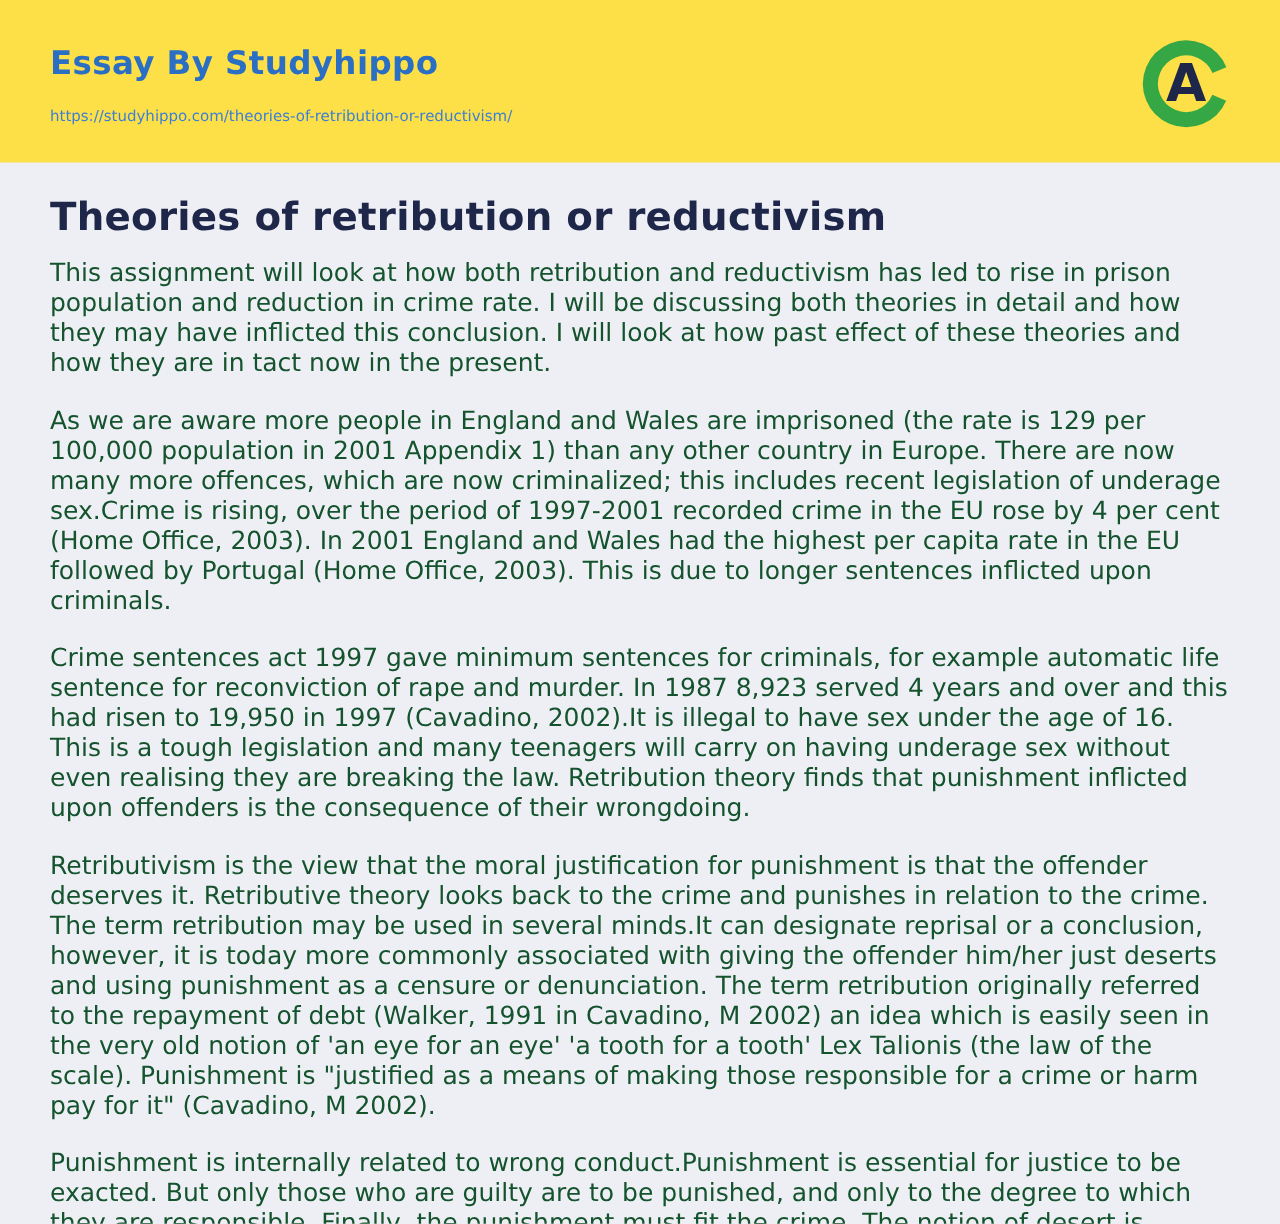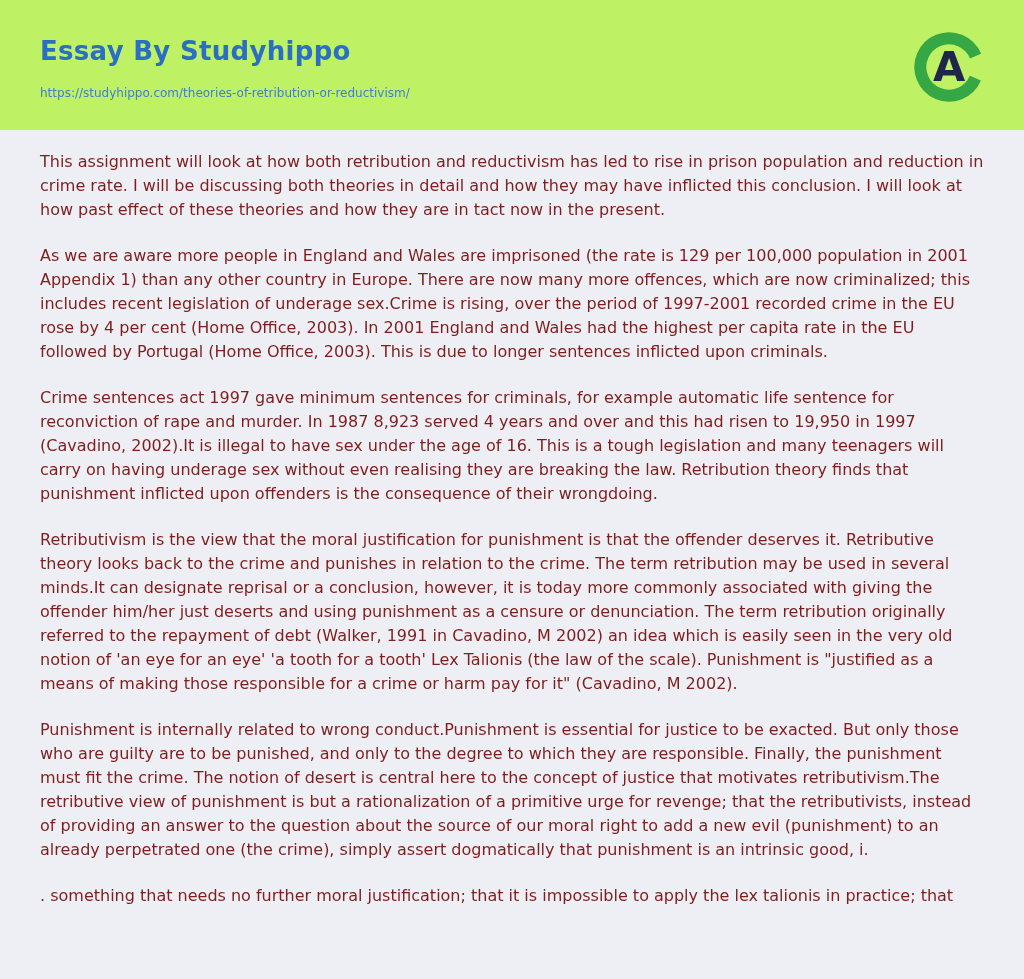--- a/index.html
+++ b/index.html
@@ -4,21 +4,21 @@
 <style>
   * { margin: 0; padding: 0; box-sizing: border-box; }
   html, body {
     width: 1024px;
     height: 979px;
     overflow: hidden;
     font-family: "DejaVu Sans", "Liberation Sans", sans-serif;
     background: #edeff4;
   }
   .header {
-    background: #bef264;
+    background: #fde047;
     padding: 30px 38px 26px 40px;
     display: flex;
     justify-content: space-between;
     align-items: flex-start;
   }
   .brand {
     color: #2a6fc4;
     font-size: 26px;
     font-weight: 700;
     letter-spacing: 0.3px;
@@ -38,22 +38,22 @@
     padding: 20px 40px 0 40px;
   }
   h1 {
     color: #1e2749;
     font-size: 31px;
     font-weight: 800;
     letter-spacing: 0.2px;
     margin: 6px 0 14px 0;
   }
   p.essay-par {
-    color: #7f1d1d;
-    font-size: 16px;
+    color: #14532d;
+    font-size: 20px;
     line-height: 24px;
     margin-bottom: 22px;
   }
 </style>
 </head>
 <body>
 
 <header class="header">
   <div class="header-text">
     <div class="brand">Essay By Studyhippo</div>
@@ -61,19 +61,20 @@
   </div>
   <div class="logo">
     <svg viewBox="0 0 80 80" width="74" height="74" aria-hidden="true">
       <circle cx="40" cy="40" r="31" fill="none" stroke="#35a845" stroke-width="13" stroke-dasharray="170 24.8" transform="rotate(23 40 40)"></circle>
       <text x="40" y="55" text-anchor="middle" font-size="45" font-weight="bold" fill="#1e2749" font-family="DejaVu Sans, sans-serif">A</text>
     </svg>
   </div>
 </header>
 
 <main class="content">
+  <h1>Theories of retribution or reductivism</h1>
   <p class="essay-par">This assignment will look at how both retribution and reductivism has led to rise in prison population and reduction in crime rate. I will be discussing both theories in detail and how they may have inflicted this conclusion. I will look at how past effect of these theories and how they are in tact now in the present.</p>
   <p class="essay-par">As we are aware more people in England and Wales are imprisoned (the rate is 129 per 100,000 population in 2001 Appendix 1) than any other country in Europe. There are now many more offences, which are now criminalized; this includes recent legislation of underage sex.Crime is rising, over the period of 1997-2001 recorded crime in the EU rose by 4 per cent (Home Office, 2003). In 2001 England and Wales had the highest per capita rate in the EU followed by Portugal (Home Office, 2003). This is due to longer sentences inflicted upon criminals.</p>
   <p class="essay-par">Crime sentences act 1997 gave minimum sentences for criminals, for example automatic life sentence for reconviction of rape and murder. In 1987 8,923 served 4 years and over and this had risen to 19,950 in 1997 (Cavadino, 2002).It is illegal to have sex under the age of 16. This is a tough legislation and many teenagers will carry on having underage sex without even realising they are breaking the law. Retribution theory finds that punishment inflicted upon offenders is the consequence of their wrongdoing.</p>
   <p class="essay-par">Retributivism is the view that the moral justification for punishment is that the offender deserves it. Retributive theory looks back to the crime and punishes in relation to the crime. The term retribution may be used in several minds.It can designate reprisal or a conclusion, however, it is today more commonly associated with giving the offender him/her just deserts and using punishment as a censure or denunciation. The term retribution originally referred to the repayment of debt (Walker, 1991 in Cavadino, M 2002) an idea which is easily seen in the very old notion of 'an eye for an eye' 'a tooth for a tooth' Lex Talionis (the law of the scale). Punishment is "justified as a means of making those responsible for a crime or harm pay for it" (Cavadino, M 2002).</p>
   <p class="essay-par">Punishment is internally related to wrong conduct.Punishment is essential for justice to be exacted. But only those who are guilty are to be punished, and only to the degree to which they are responsible. Finally, the punishment must fit the crime. The notion of desert is central here to the concept of justice that motivates retributivism.The retributive view of punishment is but a rationalization of a primitive urge for revenge; that the retributivists, instead of providing an answer to the question about the source of our moral right to add a new evil (punishment) to an already perpetrated one (the crime), simply assert dogmatically that punishment is an intrinsic good, i.</p>
   <p class="essay-par">. something that needs no further moral justification; that it is impossible to apply the lex talionis in practice; that</p>
 </main>
 
 </body></html>

